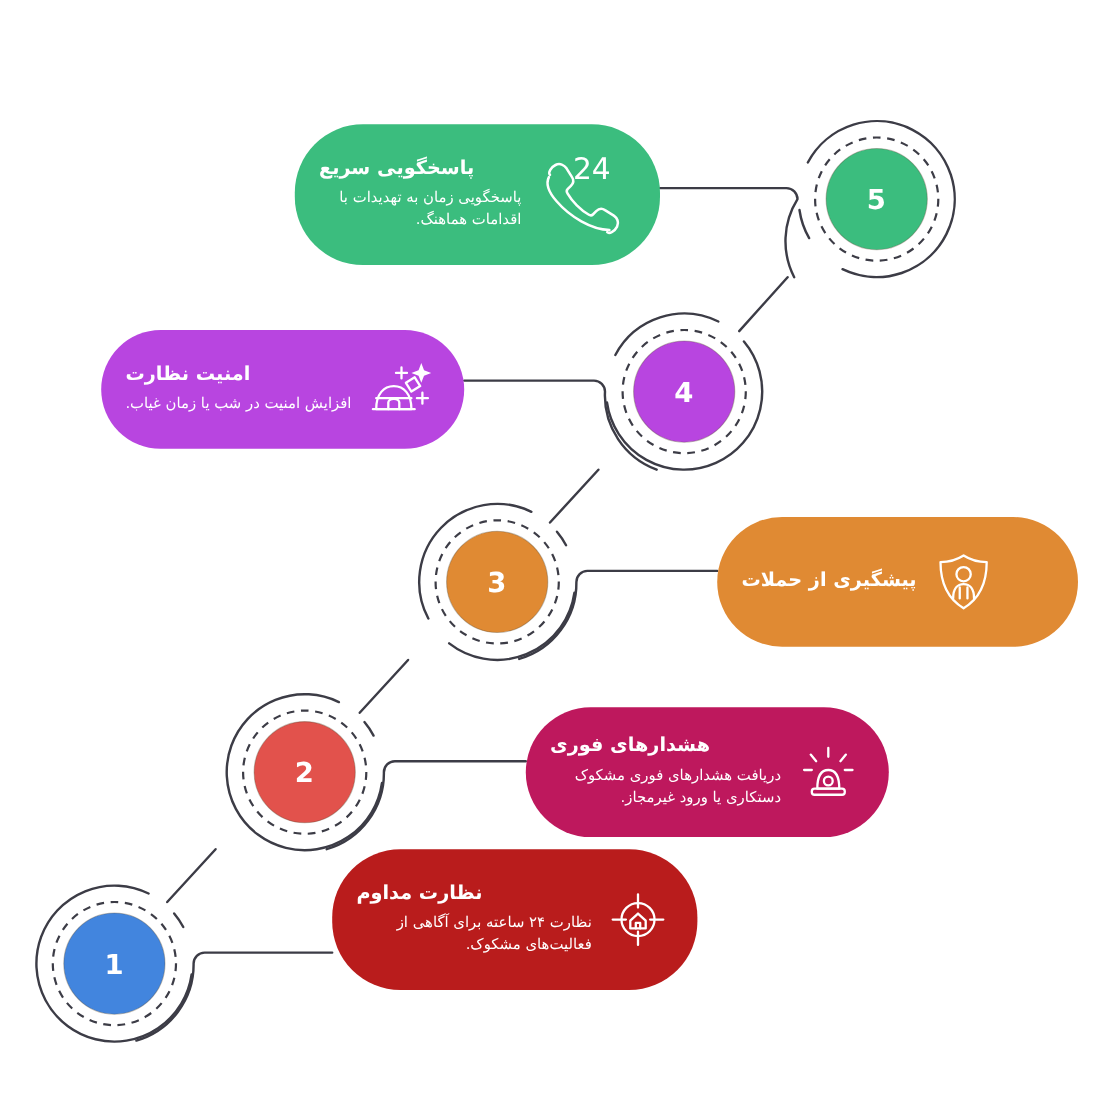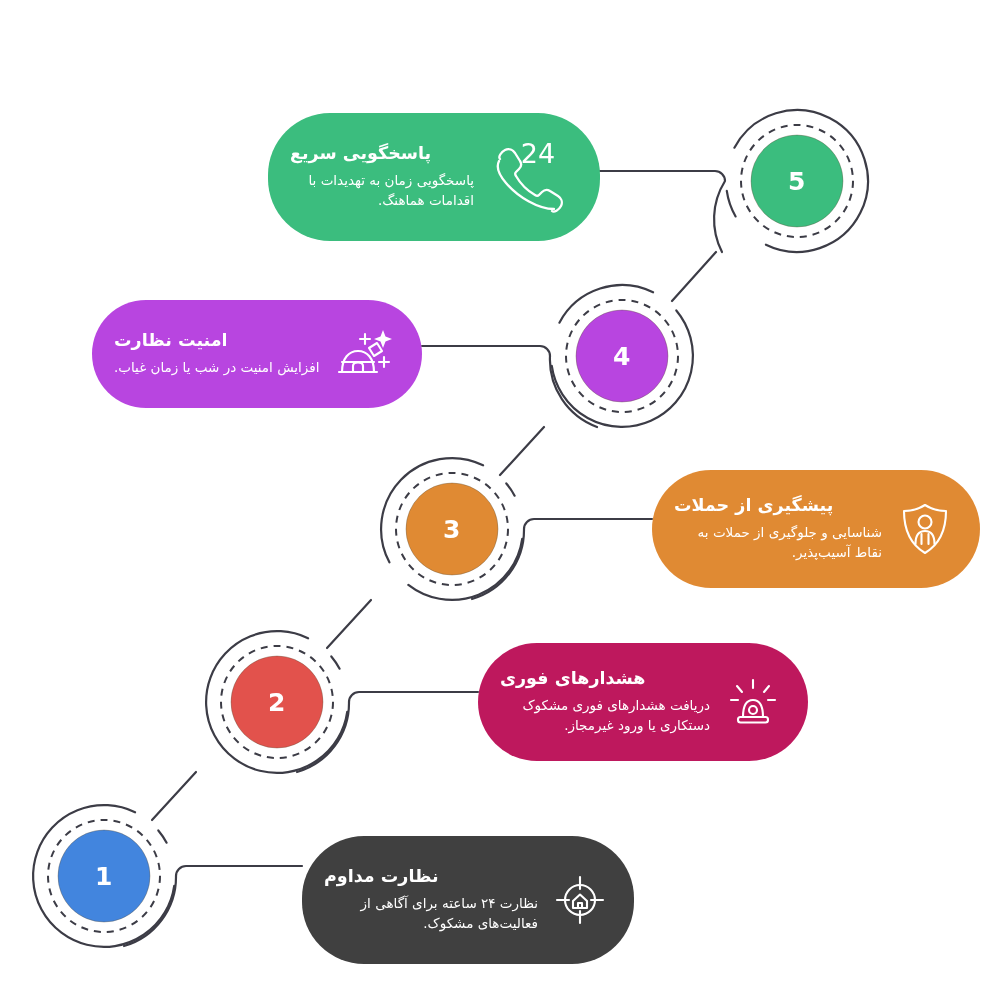--- a/index.html
+++ b/index.html
@@ -116,21 +116,21 @@
     <svg width="144" height="144">
       <path d="M 10.60 107.45 A 70.9 70.9 0 0 1 1.79 81.87" fill="none" stroke="#3c3c46" stroke-width="2.2" stroke-linecap="round"></path>
           <path d="M 9.40 38.71 A 70.9 70.9 0 1 1 40.92 135.72" fill="none" stroke="#3c3c46" stroke-width="2.2" stroke-linecap="round"></path>
       <circle cx="72" cy="72" r="56" fill="none" stroke="#3c3c46" stroke-width="2" stroke-dasharray="7 6"></circle>
       <circle cx="72" cy="72" r="46" fill="#3bbd7e" stroke="#5a4a33" stroke-width="1" stroke-opacity="0.35"></circle>
     </svg>
     <div class="node-num">5</div>
       </div>
     </div>
   <div id="cards">
-      <div class="card" style="left: 302px; top: 836px; width: 332px; min-height: 128px; background: #404040;">
+      <div class="card" style="left: 302px; top: 772px; width: 332px; min-height: 128px; background: #b91c1c;">
     <div class="card-text">
       <div class="card-title">نظارت مداوم</div>
       <div class="card-desc">نظارت ۲۴ ساعته برای آگاهی از فعالیت‌های مشکوک.</div>
     </div>
     <div class="card-icon">
 
     <svg width="56" height="56" viewBox="0 0 56 56" fill="none" stroke="#fff" stroke-width="2.1" stroke-linecap="round" stroke-linejoin="round">
       <circle cx="28" cy="28" r="15"></circle>
       <path d="M28 5 L28 17 M28 39 L28 51 M5 28 L17 28 M39 28 L51 28"></path>
       <path d="M21 29 L28 22.5 L35 29 L35 36 L21 36 Z"></path>
@@ -153,21 +153,20 @@
       <path d="M13 13 L18 19"></path>
       <path d="M45 13 L40 19"></path>
       <path d="M7 27 L14 27"></path>
       <path d="M51 27 L44 27"></path>
     </svg>
     </div>
       </div>
       <div class="card" style="left: 652px; top: 470px; width: 328px; min-height: 118px; background: rgb(224, 138, 51);">
     <div class="card-text">
       <div class="card-title">پیشگیری از حملات</div>
-      <div class="card-desc">شناسایی و جلوگیری از حملات به نقاط آسیب‌پذیر.</div>
     </div>
     <div class="card-icon">
 
     <svg width="58" height="58" viewBox="0 0 58 58" fill="none" stroke="#fff" stroke-width="2.1" stroke-linecap="round" stroke-linejoin="round">
       <path d="M29 5 C36 9.5 44 11 50 11 C50 30 44 44 29 53 C14 44 8 30 8 11 C14 11 22 9.5 29 5 Z"></path>
       <circle cx="29" cy="22" r="6.5"></circle>
       <path d="M19.5 44 C19.5 35 23.5 31 29 31 C34.5 31 38.5 35 38.5 44"></path>
       <path d="M25.5 44 L25.5 34 M32.5 44 L32.5 34"></path>
     </svg>
     </div>

